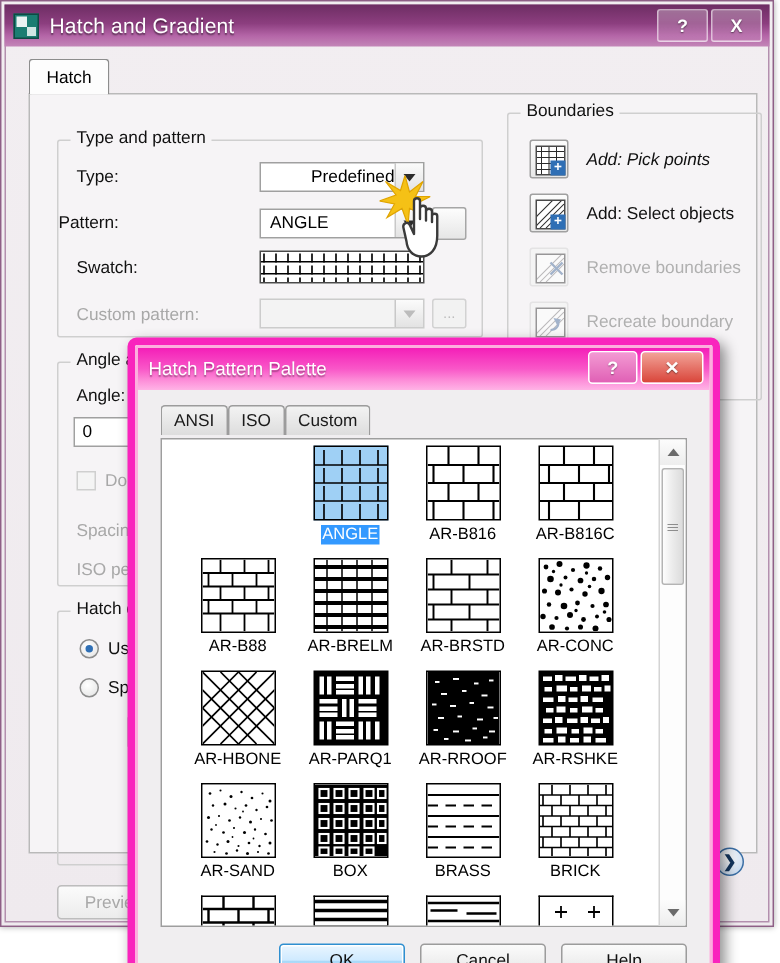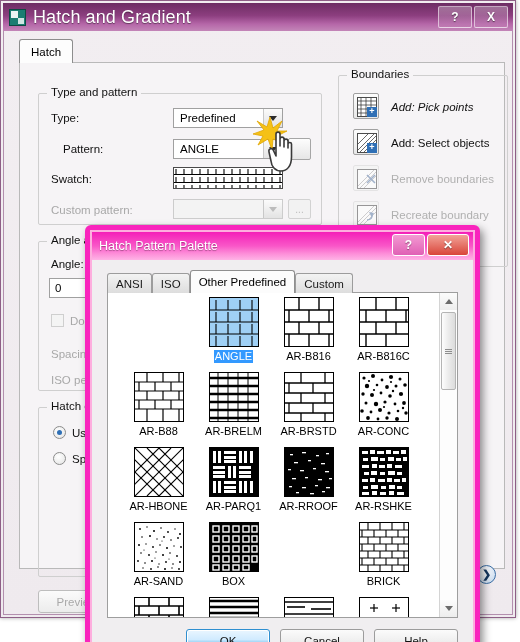--- a/index.html
+++ b/index.html
@@ -28,21 +28,21 @@
     width:17px;height:17px;flex:0 0 auto;margin-right:7px;position:relative;
     background:#1b7d72;border:1px solid #0e4a43;box-sizing:border-box;
   }
   .titlebar .app-icon:before{
     content:"";position:absolute;left:1px;top:1px;width:7px;height:7px;background:#e9f3f2;
   }
   .titlebar .app-icon:after{
     content:"";position:absolute;right:1px;bottom:1px;width:6px;height:6px;background:#cfe6e3;
   }
   .titlebar .title-text{
-    color:#fff;font-size:18px;letter-spacing:.1px;
+    color:#fff;font-size:14px;letter-spacing:.1px;
     text-shadow:0 1px 1px rgba(0,0,0,.45);
   }
   .tb-btns{position:absolute;right:5px;top:3px;display:flex;gap:2px;}
   .tb-btn{
     width:32px;height:20px;border:1px solid rgba(255,255,255,.55);
     border-radius:2px;display:flex;align-items:center;justify-content:center;
     color:#fff;font-size:12px;font-weight:bold;
     background:linear-gradient(to bottom,rgba(255,255,255,.30),rgba(255,255,255,.05));
     text-shadow:0 1px 1px rgba(0,0,0,.5);
   }
@@ -252,28 +252,28 @@
     <div class="mtabs">
       <div class="mtab active">Hatch</div>
     </div>
 
     <div class="tabpanel">
 
       <div class="group" style="left:18px;top:30px;width:282px;height:130px;">
         <span class="glabel">Type and pattern</span>
 
         <span class="fld-label" style="left:12px;top:18px;">Type:</span>
-        <div class="combo" style="left:134px;top:14px;width:110px;">
+        <div class="combo" style="left:134px;top:14px;width:110px;text-align:right;">
           <span class="ctext">Predefined</span>
           <span class="carrow">
               <i class="arrow-dn"></i>
             </span>
         </div>
 
-        <span class="fld-label" style="left:24px;top:49px;">Pattern:</span>
+        <span class="fld-label" style="left:0;top:49px;">Pattern:</span>
         <div class="combo" style="left:134px;top:45px;width:110px;">
           <span class="ctext">ANGLE</span>
           <span class="carrow">
               <i class="arrow-dn"></i>
             </span>
         </div>
         <div class="sqbtn" style="left:249px;top:44px;width:23px;height:22px;"></div>
 
         <span class="fld-label" style="left:12px;top:79px;">Swatch:</span>
         <div class="swatchbox" style="left:134px;top:73px;width:110px;height:22px;">
@@ -452,21 +452,20 @@
     <div class="ptb-btns">
       <div class="ptb-help">?</div>
       <div class="ptb-close">✕</div>
     </div>
   </div>
 
   <div class="pbody">
     <div class="ptabs">
       <div class="ptab">ANSI</div>
       <div class="ptab">ISO</div>
-      <div class="ptab active">Other Predefined</div>
       <div class="ptab">Custom</div>
     </div>
 
     <div class="pgrid-frame">
       <div class="pgrid">
 
         <div class="prow" style="top:4px;">
           <div class="pcell sel" style="left:88px;">
             <div class="pswatch">
               <svg width="48" height="48" viewBox="0 0 48 48">
@@ -878,20 +877,35 @@
                     <rect x="42" y="33" width="5" height="6"></rect>
                   <rect x="3" y="42" width="6" height="5"></rect>
                     <rect x="13" y="42" width="6" height="5"></rect>
                     <rect x="23" y="42" width="6" height="5"></rect>
                   <rect x="33" y="42" width="6" height="5"></rect>
                 </g>
               </svg>
             </div>
             <span class="pname">BOX</span>
           </div>
+          <div class="pcell" style="left:163px;">
+            <div class="pswatch">
+              <svg width="48" height="48" viewBox="0 0 48 48">
+                  <g stroke="#000" stroke-width="1.3">
+                <line x1="0" y1="7" x2="48" y2="7"></line>
+                <line x1="0" y1="14" x2="48" y2="14" stroke-dasharray="7 5"></line>
+                <line x1="0" y1="21" x2="48" y2="21"></line>
+                <line x1="0" y1="28" x2="48" y2="28" stroke-dasharray="7 5"></line>
+                <line x1="0" y1="35" x2="48" y2="35"></line>
+                <line x1="0" y1="42" x2="48" y2="42" stroke-dasharray="7 5"></line>
+              </g>
+                </svg>
+            </div>
+            <span class="pname">BRASS</span>
+          </div>
           <div class="pcell" style="left:238px;">
             <div class="pswatch">
               <svg width="48" height="48" viewBox="0 0 48 48">
                   <g stroke="#000" stroke-width="1.1" fill="none">
                 <line x1="0" y1="7" x2="48" y2="7"></line>
                     <line x1="0" y1="14" x2="48" y2="14"></line>
                     <line x1="0" y1="21" x2="48" y2="21"></line>
                 <line x1="0" y1="28" x2="48" y2="28"></line>
                     <line x1="0" y1="35" x2="48" y2="35"></line>
                     <line x1="0" y1="42" x2="48" y2="42"></line>

